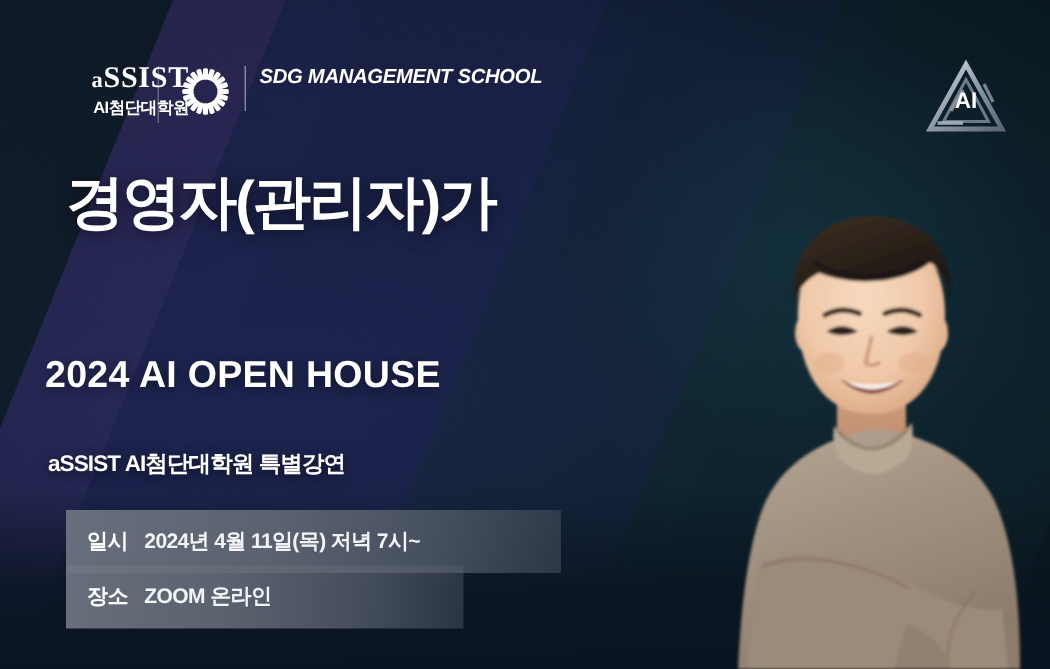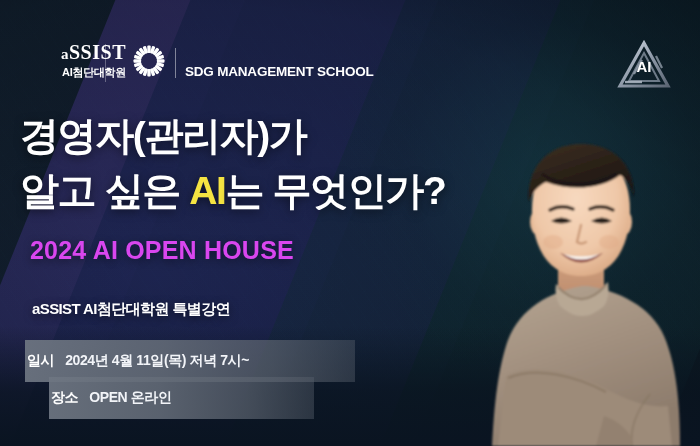--- a/index.html
+++ b/index.html
@@ -86,22 +86,22 @@
   .logo-assist .la-main .lc { font-size:15px; }
   .logo-assist .la-sub {
     margin-top:5px; font-size:11px; font-weight:700; letter-spacing:-.3px;
   }
   .logo-divider-v {
     position:absolute; left:105px; top:44px;
     width:1px; height:38px;
     background:rgba(255,255,255,.30);
   }
   .logo-sdg {
-    position:absolute; left:132px; top:44px;
-    display:flex; align-items:flex-end; gap:9px;
+    position:absolute; left:120px; top:44px;
+    display:flex; align-items:flex-start; gap:9px;font-style:italic;
   }
   .sdg-wheel {
     width:34px; height:34px; flex:none;
     position:relative;
   }
   .sdg-sep {
     width:1px; height:30px; background:rgba(255,255,255,.45);
   }
   .sdg-text { line-height:1; }
   .sdg-title {
@@ -113,56 +113,56 @@
     margin-top:4px; font-size:8.5px; color:#b9c2d2; letter-spacing:.9px;
   }
 
   .ai-badge {
     position:absolute; right:28px; top:38px;
     width:56px; height:54px;
   }
 
   
   .headline {
-    position:absolute; left:20px; top:108px;
+    position:absolute; left:44px; top:108px;
     color:#ffffff;
     font-weight:700;
     letter-spacing:-1.4px;
     text-shadow:0 2px 10px rgba(0,0,0,.55);
   }
   .hl-line {
     font-size:39px; line-height:1.42; white-space:nowrap;
   }
   .hl-line .hi { color:#f5e442; }
   .subhead {
     position:absolute; left:30px; top:236px;
-    font-size:25px; font-weight:600; color:#d946ef;
+    font-size:25px; font-weight:600; color:#ffffff;
     letter-spacing:.2px; white-space:nowrap;
     text-shadow:0 2px 8px rgba(0,0,0,.45);
   }
 
   
   .lecture-title {
     position:absolute; left:32px; top:300px;
     font-size:15px; font-weight:700; color:#ffffff;
     letter-spacing:-.6px; white-space:nowrap;
     text-shadow:0 2px 8px rgba(0,0,0,.5);
   }
 
   
   .info-bar {
-    position:absolute; left:25px;
+    position:absolute; left:44px;
     height:42px;
     display:flex; align-items:center;
-    padding-left:2px;
+    padding-left:14px;
     white-space:nowrap;
     background:linear-gradient(90deg,rgba(110,118,130,.92) 0%,rgba(100,108,120,.88) 42%,rgba(92,100,112,.70) 75%,rgba(88,96,108,.42) 100%);
   }
   .info-bar.ib1 { top:340px; width:330px; }
-  .info-bar.ib2 { top:377px; width:265px;margin-left:24px; }
+  .info-bar.ib2 { top:377px; width:265px; }
   .ib-label {
     font-size:14px; font-weight:700; color:#ffffff;
     letter-spacing:-.4px;
   }
   .ib-value {
     margin-left:11px;
     font-size:14px; font-weight:700; color:#f2f4f8;
     letter-spacing:-.4px;
   }
 
@@ -328,30 +328,29 @@
         <line x1="9" y1="44" x2="26" y2="44" stroke="#aab4c0" stroke-width="2.4" opacity=".9"></line>
         <line x1="18" y1="36" x2="26" y2="22" stroke="#9aa5b2" stroke-width="2.2" opacity=".8"></line>
         <line x1="40" y1="18" x2="46" y2="30" stroke="#9aa5b2" stroke-width="2.2" opacity=".75"></line>
         <text x="28" y="34" text-anchor="middle" font-family="Liberation Sans, sans-serif" font-size="15" font-weight="700" fill="#ffffff">AI</text>
       </svg>
     </div>
   </div>
 
   <div class="headline">
     <div class="hl-line">경영자(관리자)가</div>
-    <div class="hl-line"><span>알고 싶은 </span><span class="hi">AI</span><span>는 무엇인가?</span></div>
   </div>
 
   <div class="subhead">2024 AI OPEN HOUSE</div>
 
   <div class="lecture-title">aSSIST AI첨단대학원 특별강연</div>
 
   <div class="info-bar ib1">
     <span class="ib-label">일시</span>
     <span class="ib-value">2024년 4월 11일(목) 저녁 7시~</span>
   </div>
 
   <div class="info-bar ib2">
     <span class="ib-label">장소</span>
-    <span class="ib-value">OPEN 온라인</span>
+    <span class="ib-value">ZOOM 온라인</span>
   </div>
 
 </div>
 
 </body></html>

